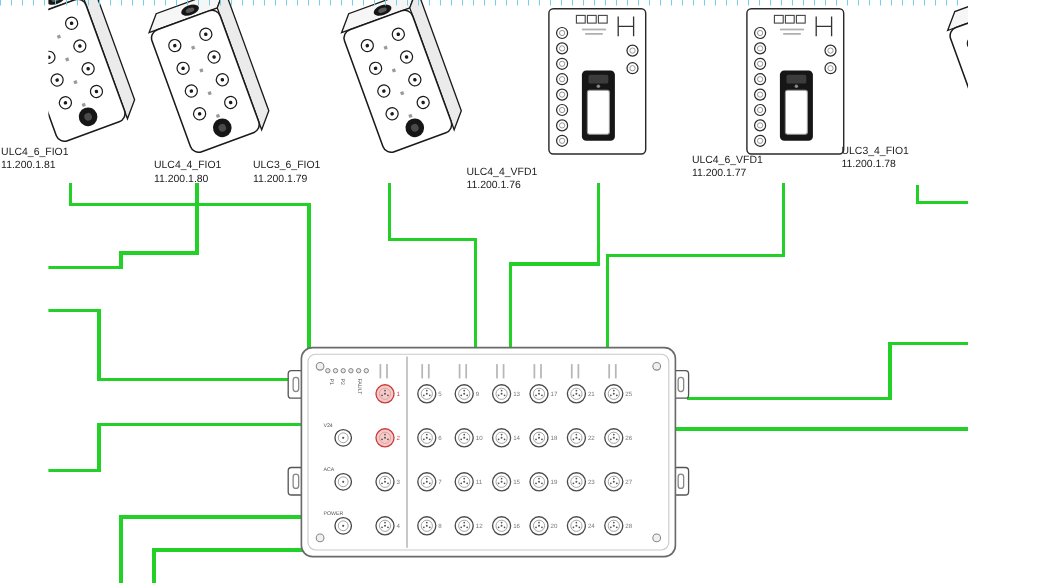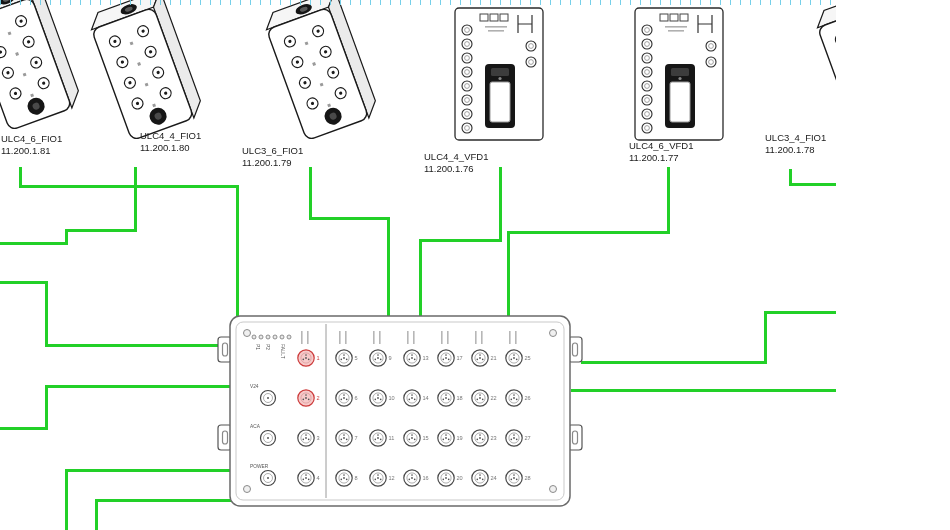--- a/index.html
+++ b/index.html
@@ -1,17 +1,17 @@
 <!DOCTYPE html>
 <html><head>
 <meta charset="utf-8">
 <style>
   html,body{margin:0;padding:0;background:#fff;}
   .canvas{position:relative;width:836px;height:530px;background:#ffffff;overflow:hidden;
-          font-family:"Liberation Sans",sans-serif;}
+          font-family:"Liberation Sans",sans-serif;padding-left:44px;}
   .ruler{position:absolute;top:0;left:0;width:950px;height:5px;
          background:repeating-linear-gradient(to right, rgba(110,205,232,.95) 0 1px, transparent 1px 10px);}
   .dev-label{position:absolute;font-size:9.5px;line-height:11.5px;color:#1b1b1b;white-space:nowrap;}
   svg text{font-family:"Liberation Sans",sans-serif;}
   .tiny{font-size:4.8px;fill:#555;}
   .port-num{font-size:5.6px;}
   .cable{fill:none;}
 </style>
 </head>
 <body>
@@ -453,25 +453,25 @@
           </g>
         </g>
     </g>
   </svg>
 
   
   <div class="dev-label" style="left:1px;top:133px">
     <div>ULC4_6_FIO1</div>
     <div>11.200.1.81</div>
   </div>
-  <div class="dev-label" style="left:140px;top:130px">
+  <div class="dev-label" style="left:140px;top:145px">
     <div>ULC4_4_FIO1</div>
     <div>11.200.1.80</div>
   </div>
-  <div class="dev-label" style="left:242px;top:145px">
+  <div class="dev-label" style="left:230px;top:145px">
     <div>ULC3_6_FIO1</div>
     <div>11.200.1.79</div>
   </div>
   <div class="dev-label" style="left:424px;top:151px">
     <div>ULC4_4_VFD1</div>
     <div>11.200.1.76</div>
   </div>
   <div class="dev-label" style="left:629px;top:140px">
     <div>ULC4_6_VFD1</div>
     <div>11.200.1.77</div>

